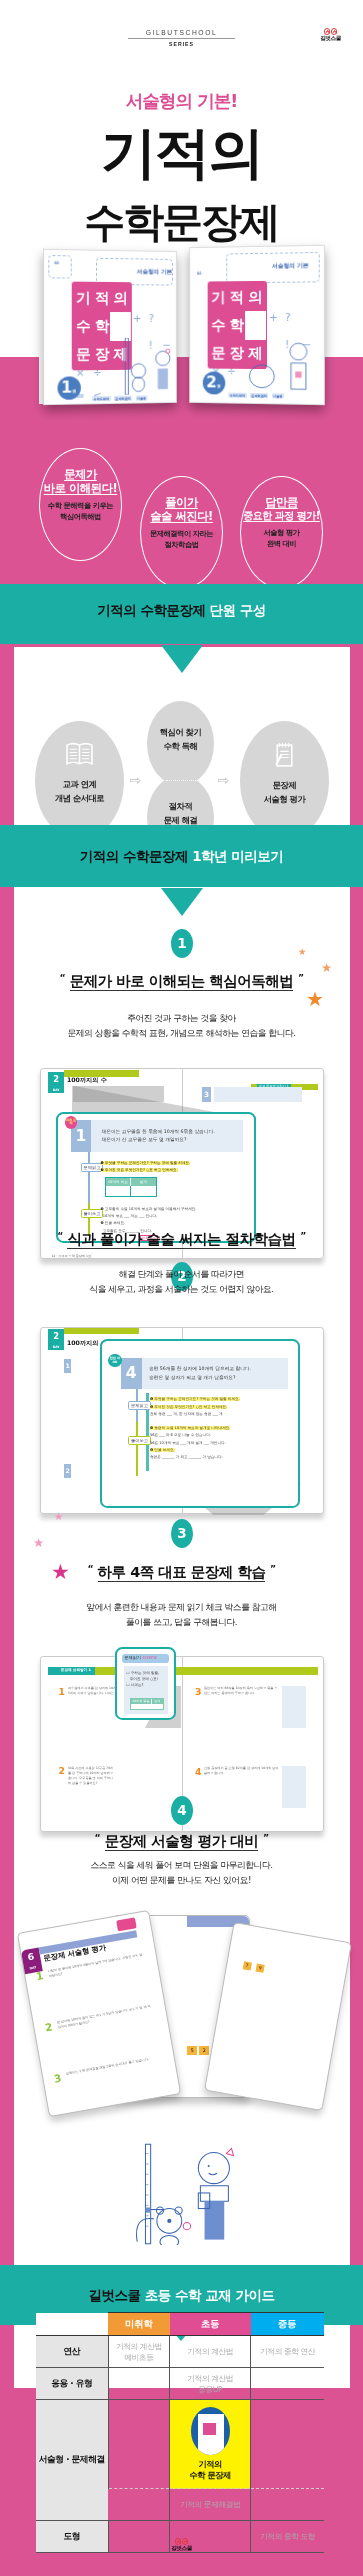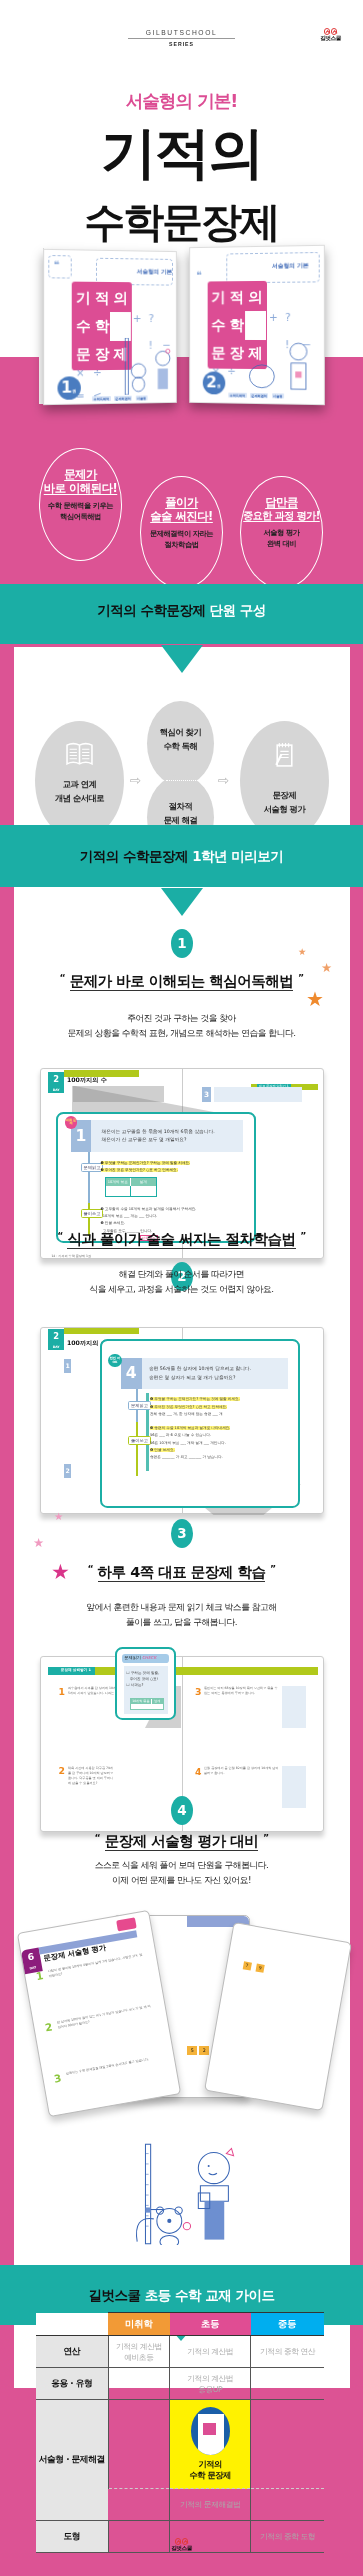--- a/index.html
+++ b/index.html
@@ -223,21 +223,21 @@
 <div class="abs ell" style="left:147px;top:701px;width:67px;height:85px;padding-top:24px;line-height:1.7"><span>핵심어 찾기</span><br><span>수학 독해</span></div>
 <div class="abs ell" style="left:147px;top:775px;width:67px;height:85px;padding-top:24px;line-height:1.7"><span>절차적</span><br><span>문제 해결</span></div>
 <div class="abs" style="left:166px;top:780px;width:30px;border-top:1px dotted #fff"></div>
 <div class="abs arrow-r" style="left:218px;top:772px">⇨</div>
 <div class="abs ell" style="left:240px;top:721px;width:89px;height:119px;padding-top:21px">
   <svg width="21" height="26" viewBox="0 0 40 50">
       <rect x="6" y="6" width="28" height="40" fill="none" stroke="#fff" stroke-width="3"></rect>
       <path d="M10 2v8M16 2v8M22 2v8M28 2v8M12 18h16M12 24h16M12 30h16" stroke="#fff" stroke-width="2"></path>
       <path d="M4 44 L14 24" stroke="#fff" stroke-width="4"></path>
     </svg>
-  <div style="margin-top:18px;line-height:1.7"><span>문장제</span><br><span>서술형 평가</span></div>
+  <div style="margin-top:8px;line-height:1.7"><span>문장제</span><br><span>서술형 평가</span></div>
 </div>
 
 <div class="abs band" style="top:825px;height:62px;line-height:62px">
   <span class="dark">기적의 수학문장제</span>
   <span class="light">1학년 미리보기</span>
 </div>
 <div class="abs band-arrow" style="left:161px;top:888px"></div>
 
 <div class="abs num" style="left:171px;top:929px">1</div>
 <div class="star" style="left:298px;top:946px;font-size:9.3px;color:#f0a068">★</div>
@@ -361,21 +361,21 @@
         </div>
       <div style="height:5.2px;background:#fff"></div>
     </div>
   </div>
 </div>
 
 <div class="abs num" style="left:171px;top:1796px">4</div>
 <div class="abs center quote" style="top:1832px">
   <span class="q">“</span> <span class="u">문장제 서술형 평가 대비</span> <span class="q">”</span>
 </div>
-<div class="abs center desc" style="top:1858px"><span>스스로 식을 세워 풀어 보며 단원을 구해봅니다.</span><br><span>이제 어떤 문제를 만나도 자신 있어요!</span></div>
+<div class="abs center desc" style="top:1858px"><span>스스로 식을 세워 풀어 보며 단원을 마무리합니다.</span><br><span>이제 어떤 문제를 만나도 자신 있어요!</span></div>
 
 <div class="sheet" style="left:113px;top:1915px;width:137px;height:183px">
   <div class="abs" style="right:0;top:0;width:62px;height:11.4px;background:#8ea2d6;border-radius:0 5.2px 0 0"></div>
   <div class="abs" style="left:73px;top:130px;width:10.4px;height:9.3px;background:#f5b33a;font-size:4.7px;text-align:center;line-height:9.3px">5</div>
   <div class="abs" style="left:85px;top:130px;width:10.4px;height:9.3px;background:#f5b33a;font-size:4.7px;text-align:center;line-height:9.3px">2</div>
 </div>
 <div class="sheet" style="left:218px;top:1931px;width:120px;height:171px;transform:rotate(10deg)">
   <div class="abs" style="left:15.6px;top:36px;width:8.3px;height:8.3px;background:#f5b33a;font-size:4.2px;text-align:center;line-height:8.3px">7</div>
   <div class="abs" style="left:29px;top:36px;width:8.3px;height:8.3px;background:#f5b33a;font-size:4.2px;text-align:center;line-height:8.3px">9</div>
 </div>

